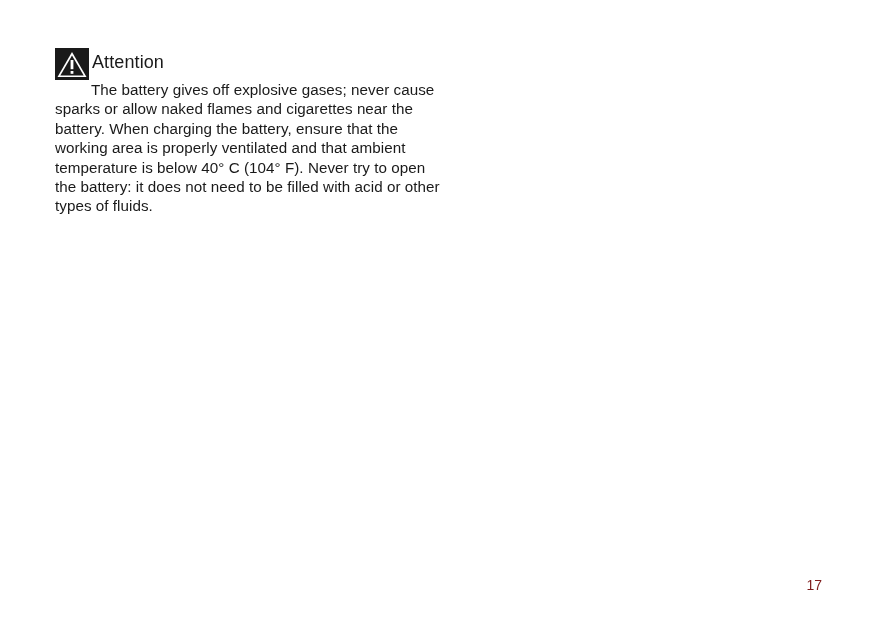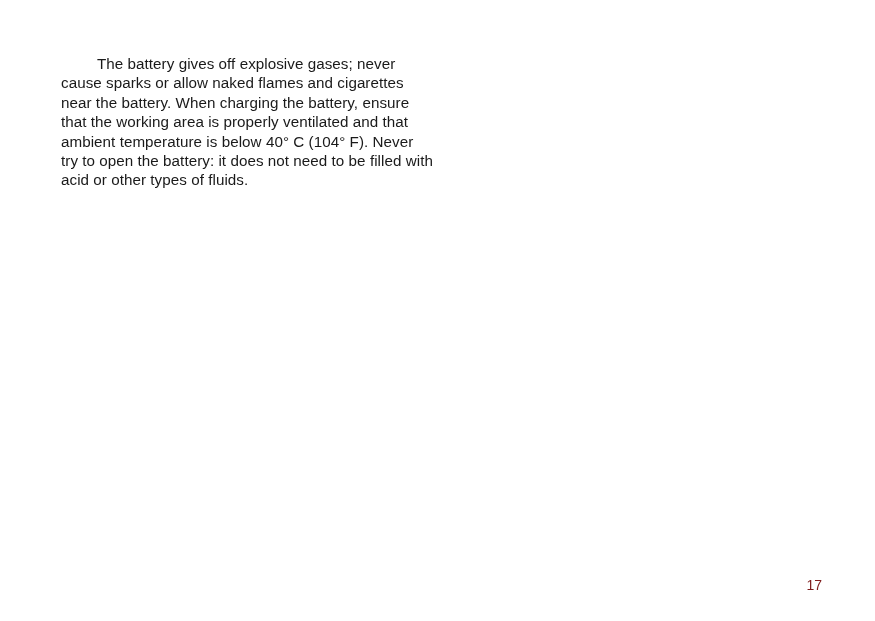--- a/index.html
+++ b/index.html
@@ -49,21 +49,21 @@
     padding-top: 3px;
     padding-left: 3px;
     letter-spacing: 0.1px;
   }
 
   .notice-body {
     font-size: 15.2px;
     line-height: 19.4px;
     color: #1a1a1a;
     letter-spacing: 0.05px;
-    margin: 6px;
+    margin: 0;
     text-align: left;
   }
 
   
   .notice-body::before {
     content: "";
     float: left;
     width: 36px;
     height: 12px;
   }
@@ -77,20 +77,32 @@
     color: #7f1d1d;
   }
 </style>
 </head>
 <body>
 
 <div class="page">
 
   <div class="notice-block">
 
+    <div class="notice-head">
+      <span class="warning-icon">
+        <svg width="34" height="32" viewBox="0 0 34 32" xmlns="http://www.w3.org/2000/svg">
+          <rect x="0" y="0" width="34" height="32" fill="#1a1a1a"></rect>
+          <polygon points="17,4 31.5,29 2.5,29" fill="#ffffff"></polygon>
+          <polygon points="17,7.4 28.7,27.6 5.3,27.6" fill="#1a1a1a"></polygon>
+          <rect x="15.6" y="12" width="2.8" height="9.2" fill="#ffffff"></rect>
+          <rect x="15.6" y="23" width="2.8" height="2.8" fill="#ffffff"></rect>
+        </svg>
+      </span>
+      <span class="notice-title">Attention</span>
+    </div>
 
     <p class="notice-body">The battery gives off explosive gases; never cause sparks or allow naked flames and cigarettes near the battery. When charging the battery, ensure that the working area is properly ventilated and that ambient temperature is below 40° C (104° F). Never try to open the battery: it does not need to be filled with acid or other types of fluids.</p>
 
   </div>
 
   <div class="page-number">17</div>
 
 </div>
 
 </body></html>

